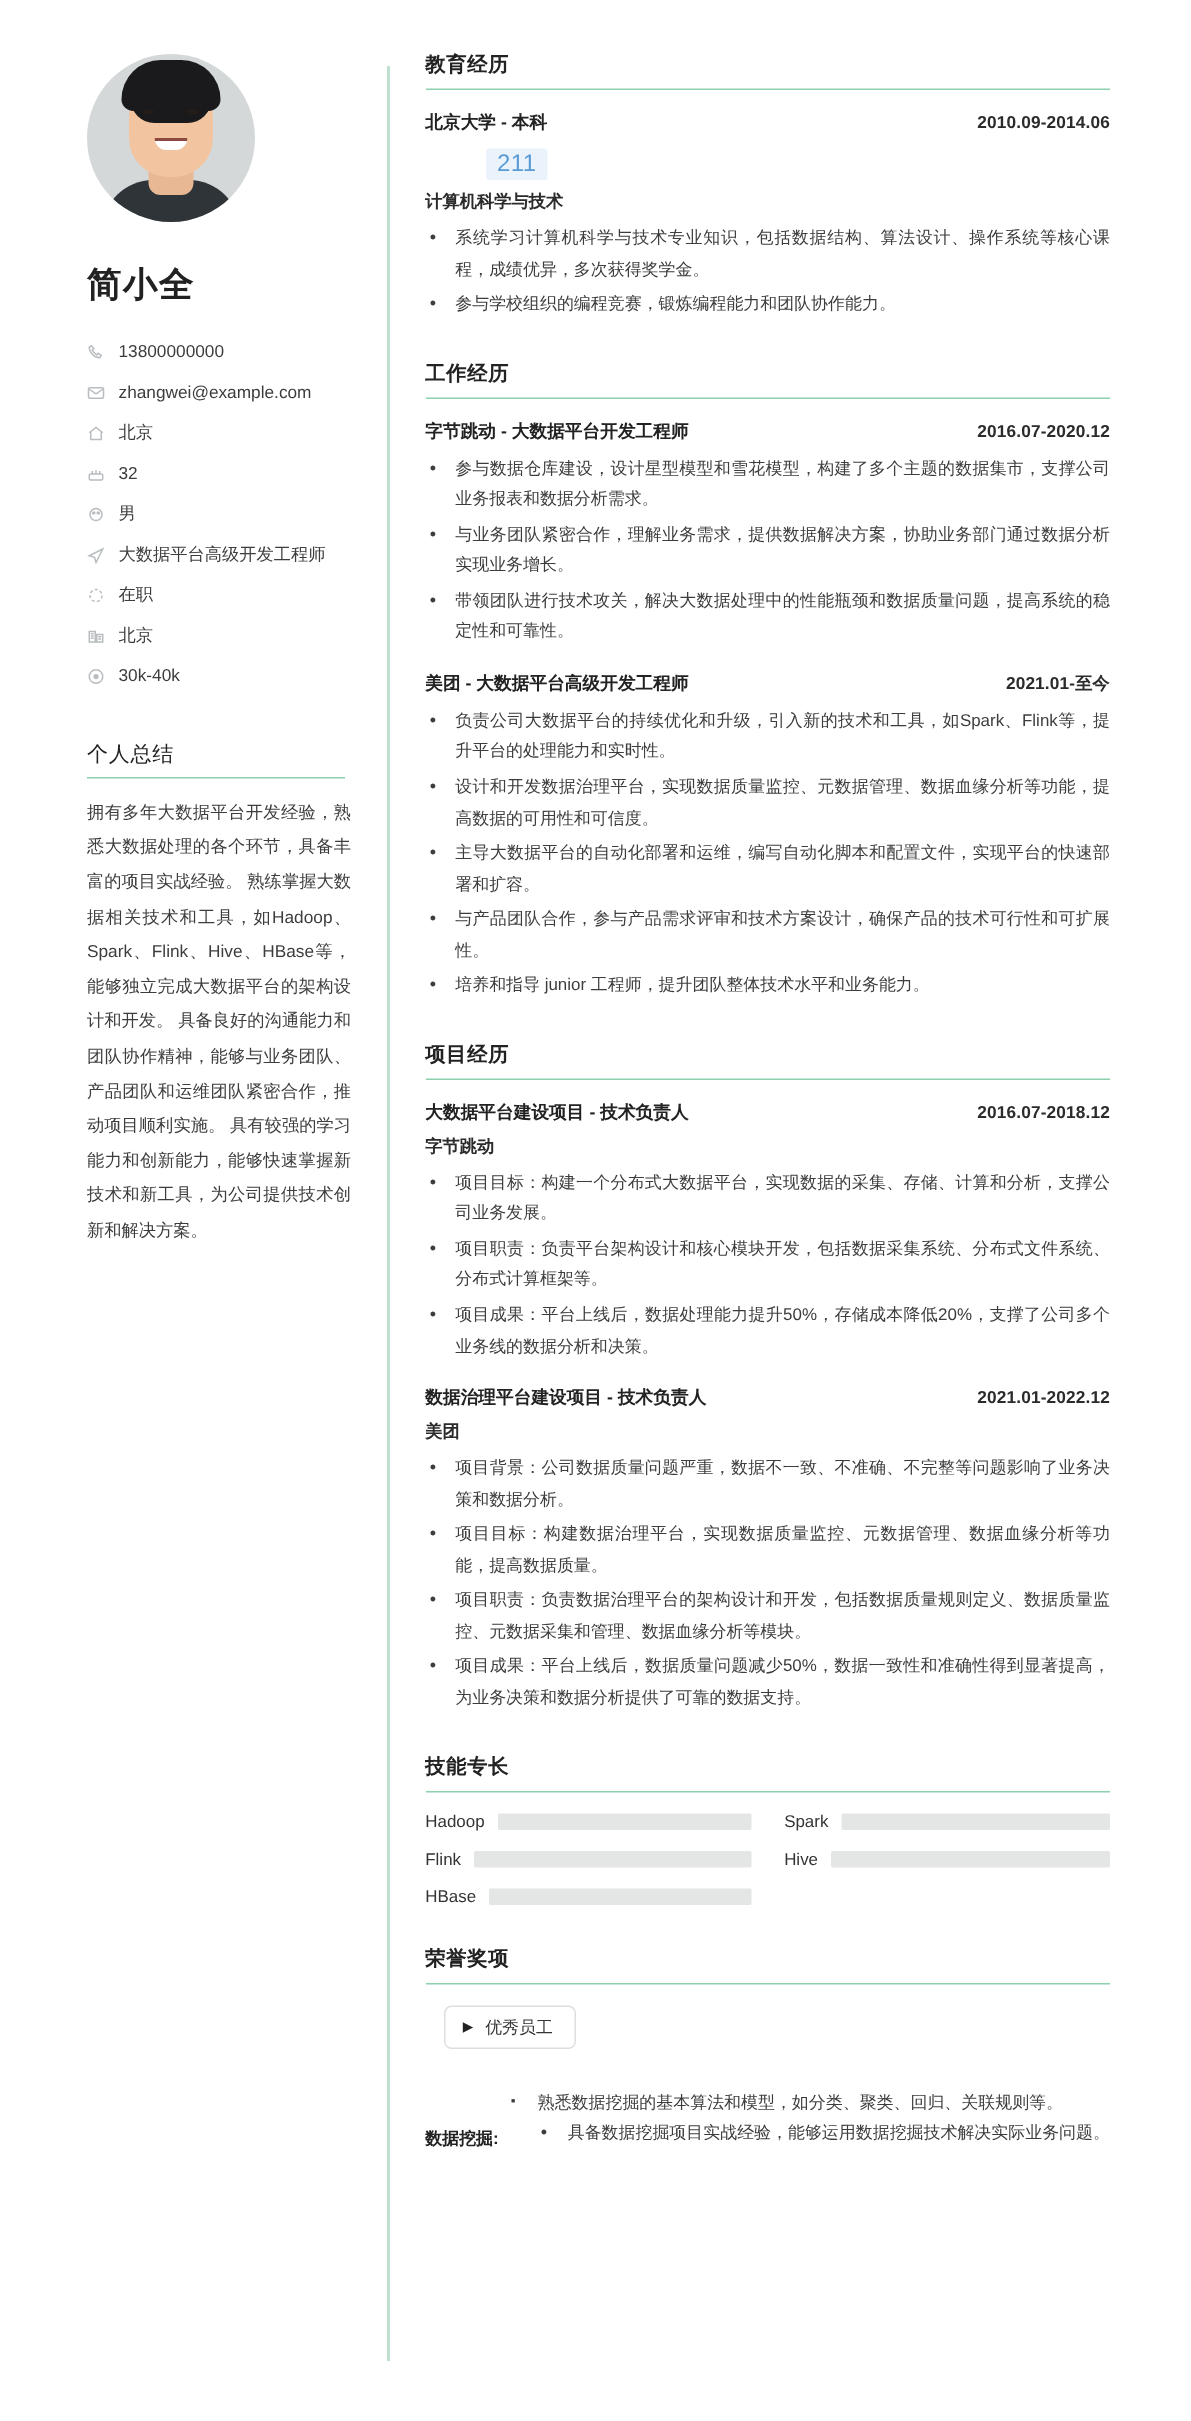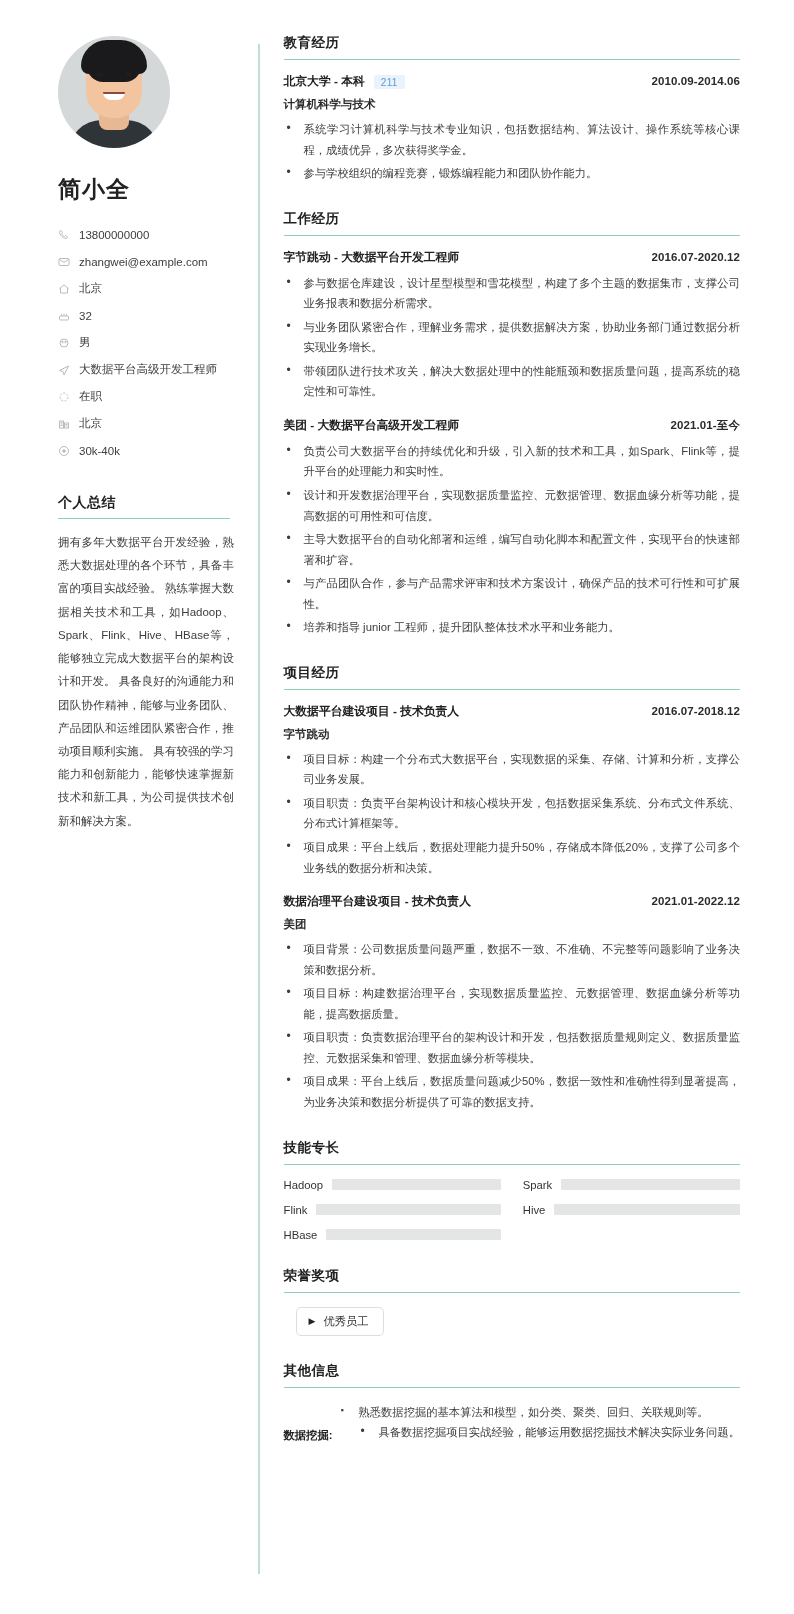--- a/index.html
+++ b/index.html
@@ -122,21 +122,21 @@
     line-height: 1;
     display: flex;
     align-items: center;
   }
   .info-icon svg { display: block; }
   .info-text { padding-left: 3px; }
 
   .block { margin: 30px 0 0 20px; }
   .side-title {
     font-size: 14px;
-    font-weight: bold;
+    font-weight: normal;
     color: #222222;
     padding-bottom: 6px;
     border-bottom: 1.5px solid #8dd0ae;
     margin-bottom: 12px;
     letter-spacing: .5px;
     width: 172px;
   }
   .summary-text {
     font-size: 11.5px;
     line-height: 2.02;
@@ -174,26 +174,27 @@
     display: flex;
     align-items: baseline;
     justify-content: space-between;
     margin-bottom: 7px;
   }
   .entry-title {
     font-size: 11.8px;
     font-weight: bold;
     color: #222222;
     display: flex;
-    align-items: center;
+    align-items: flex-end;
     gap: 9px;
+    flex-direction: column;
   }
   .tag {
     display: inline-block;
-    font-size: 10px;
+    font-size: 16px;
     font-weight: normal;
     color: #5b9bd5;
     background: #eaf3fb;
     padding: 1.5px 7px;
     border-radius: 2px;
     letter-spacing: .3px;
   }
   .entry-date {
     font-size: 11.5px;
     font-weight: bold;
@@ -556,21 +557,20 @@
       <div class="sec-title">荣誉奖项</div>
       <div class="awards">
         <div class="award-chip">
           <span class="tri">▶</span>
           <span>优秀员工</span>
         </div>
       </div>
     </div>
 
     <div class="sec">
-      <div class="sec-title">其他信息</div>
       <div class="other-row">
         <div class="other-label">数据挖掘:</div>
         <div class="other-body">
           <ul class="small-bullets">
             <li>熟悉数据挖掘的基本算法和模型，如分类、聚类、回归、关联规则等。</li>
             <li class="indented">具备数据挖掘项目实战经验，能够运用数据挖掘技术解决实际业务问题。</li>
           </ul>
         </div>
       </div>
     </div>

